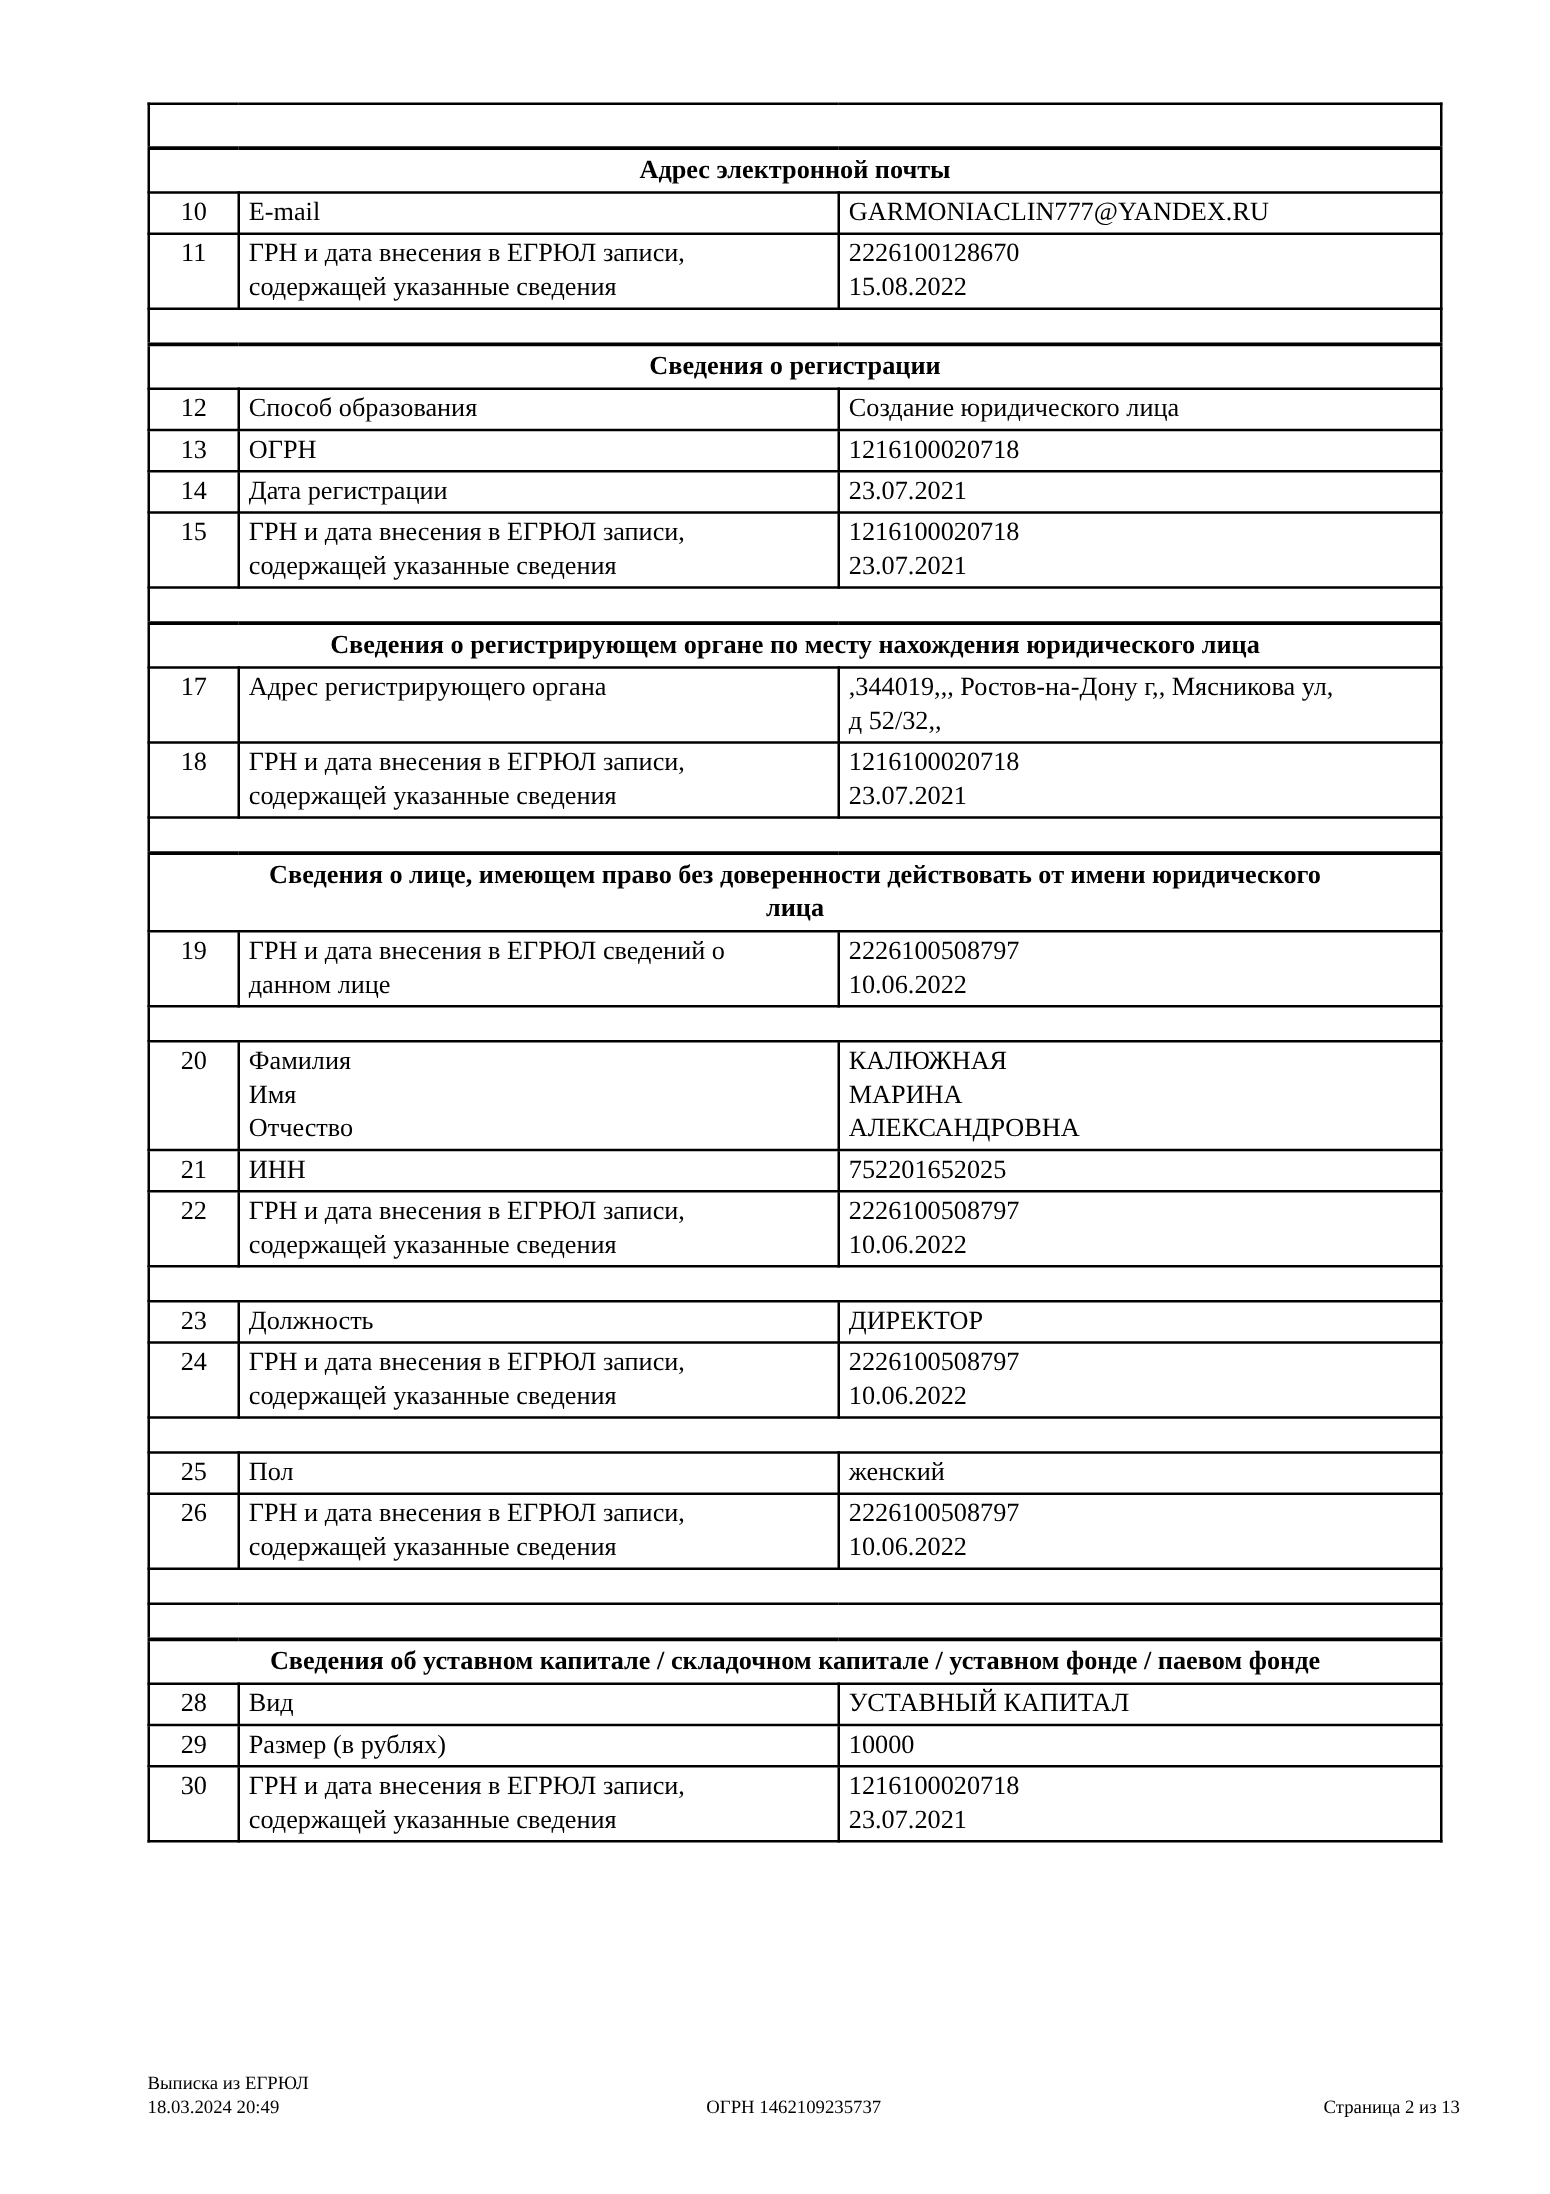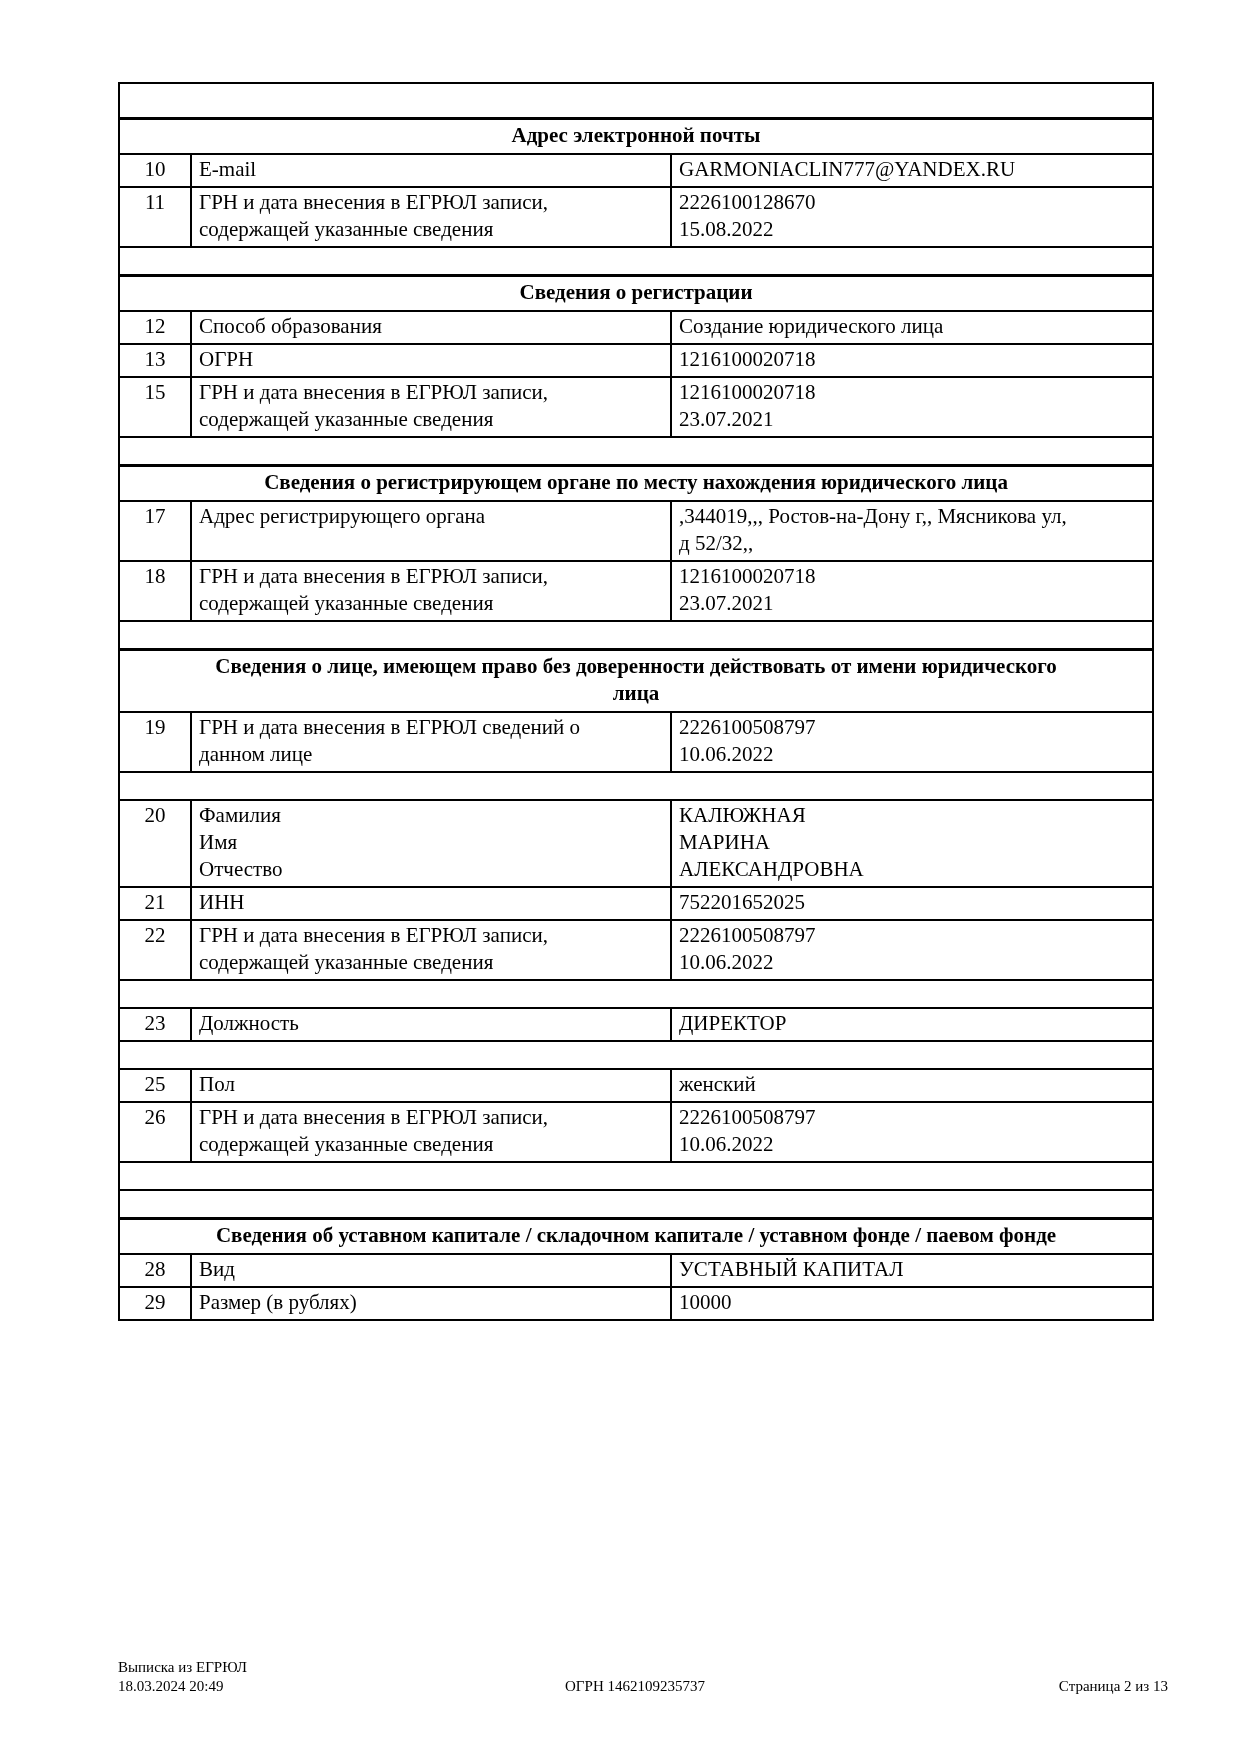--- a/index.html
+++ b/index.html
@@ -127,20 +127,25 @@
       <td class="num">12</td>
       <td class="lbl">Способ образования</td>
       <td class="val">Создание юридического лица</td>
     </tr>
     <tr>
       <td class="num">13</td>
       <td class="lbl">ОГРН</td>
       <td class="val">1216100020718</td>
     </tr>
     <tr>
+      <td class="num">14</td>
+      <td class="lbl">Дата регистрации</td>
+      <td class="val">23.07.2021</td>
+    </tr>
+    <tr>
       <td class="num">15</td>
       <td class="lbl">ГРН и дата внесения в ЕГРЮЛ записи,
 содержащей указанные сведения</td>
       <td class="val">1216100020718
 23.07.2021</td>
     </tr>
 
     <tr class="sp">
           <td colspan="3"></td>
         </tr>
@@ -206,20 +211,27 @@
 
     <tr class="sp">
           <td colspan="3"></td>
         </tr>
 
     <tr>
       <td class="num">23</td>
       <td class="lbl">Должность</td>
       <td class="val">ДИРЕКТОР</td>
     </tr>
+    <tr>
+      <td class="num">24</td>
+      <td class="lbl">ГРН и дата внесения в ЕГРЮЛ записи,
+содержащей указанные сведения</td>
+      <td class="val">2226100508797
+10.06.2022</td>
+    </tr>
 
     <tr class="sp">
           <td colspan="3"></td>
         </tr>
 
     <tr>
       <td class="num">25</td>
       <td class="lbl">Пол</td>
       <td class="val">женский</td>
     </tr>
@@ -245,20 +257,27 @@
     </tr>
     <tr>
       <td class="num">28</td>
       <td class="lbl">Вид</td>
       <td class="val">УСТАВНЫЙ КАПИТАЛ</td>
     </tr>
     <tr>
       <td class="num">29</td>
       <td class="lbl">Размер (в рублях)</td>
       <td class="val">10000</td>
+    </tr>
+    <tr>
+      <td class="num">30</td>
+      <td class="lbl">ГРН и дата внесения в ЕГРЮЛ записи,
+содержащей указанные сведения</td>
+      <td class="val">1216100020718
+23.07.2021</td>
     </tr>
   </tbody>
     </table>
 
   <div class="footer">
     <div class="f-left">
       <div>Выписка из ЕГРЮЛ</div>
       <div>18.03.2024 20:49</div>
     </div>
     <div class="f-center">ОГРН 1462109235737</div>

